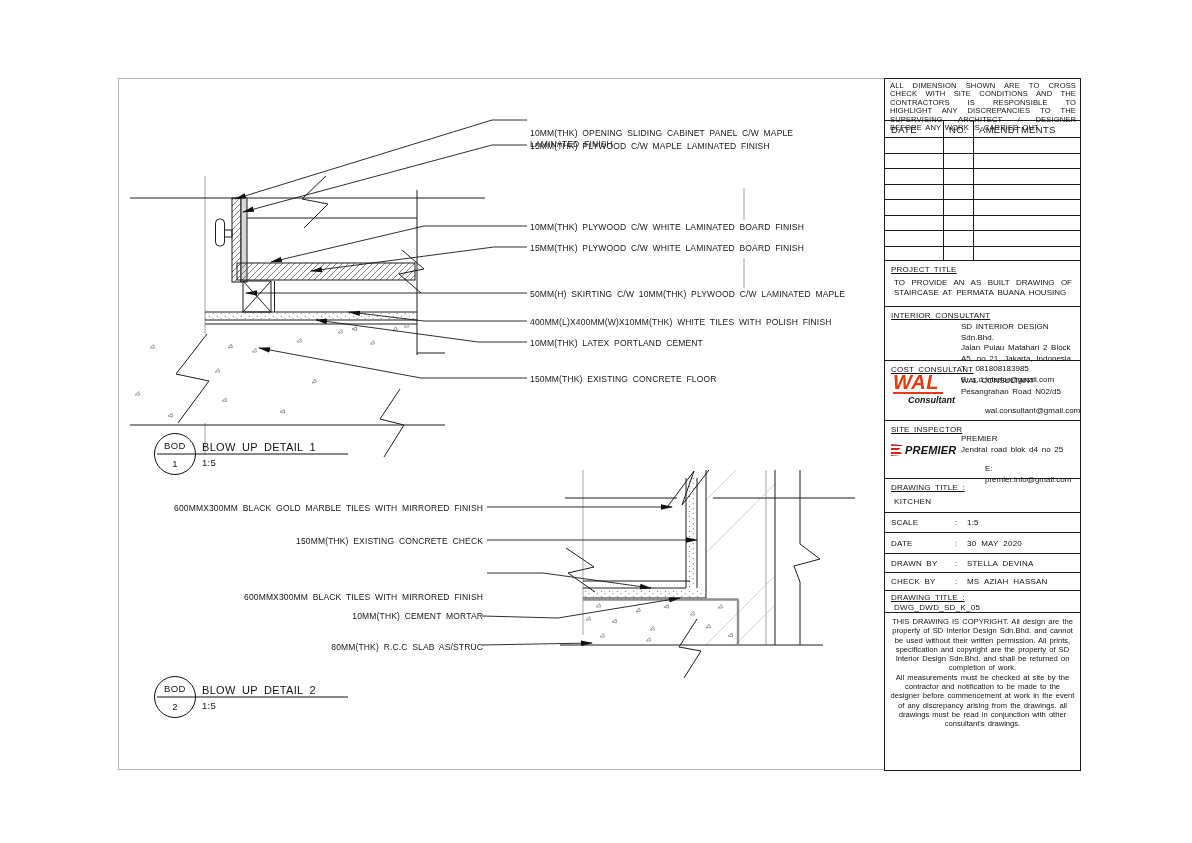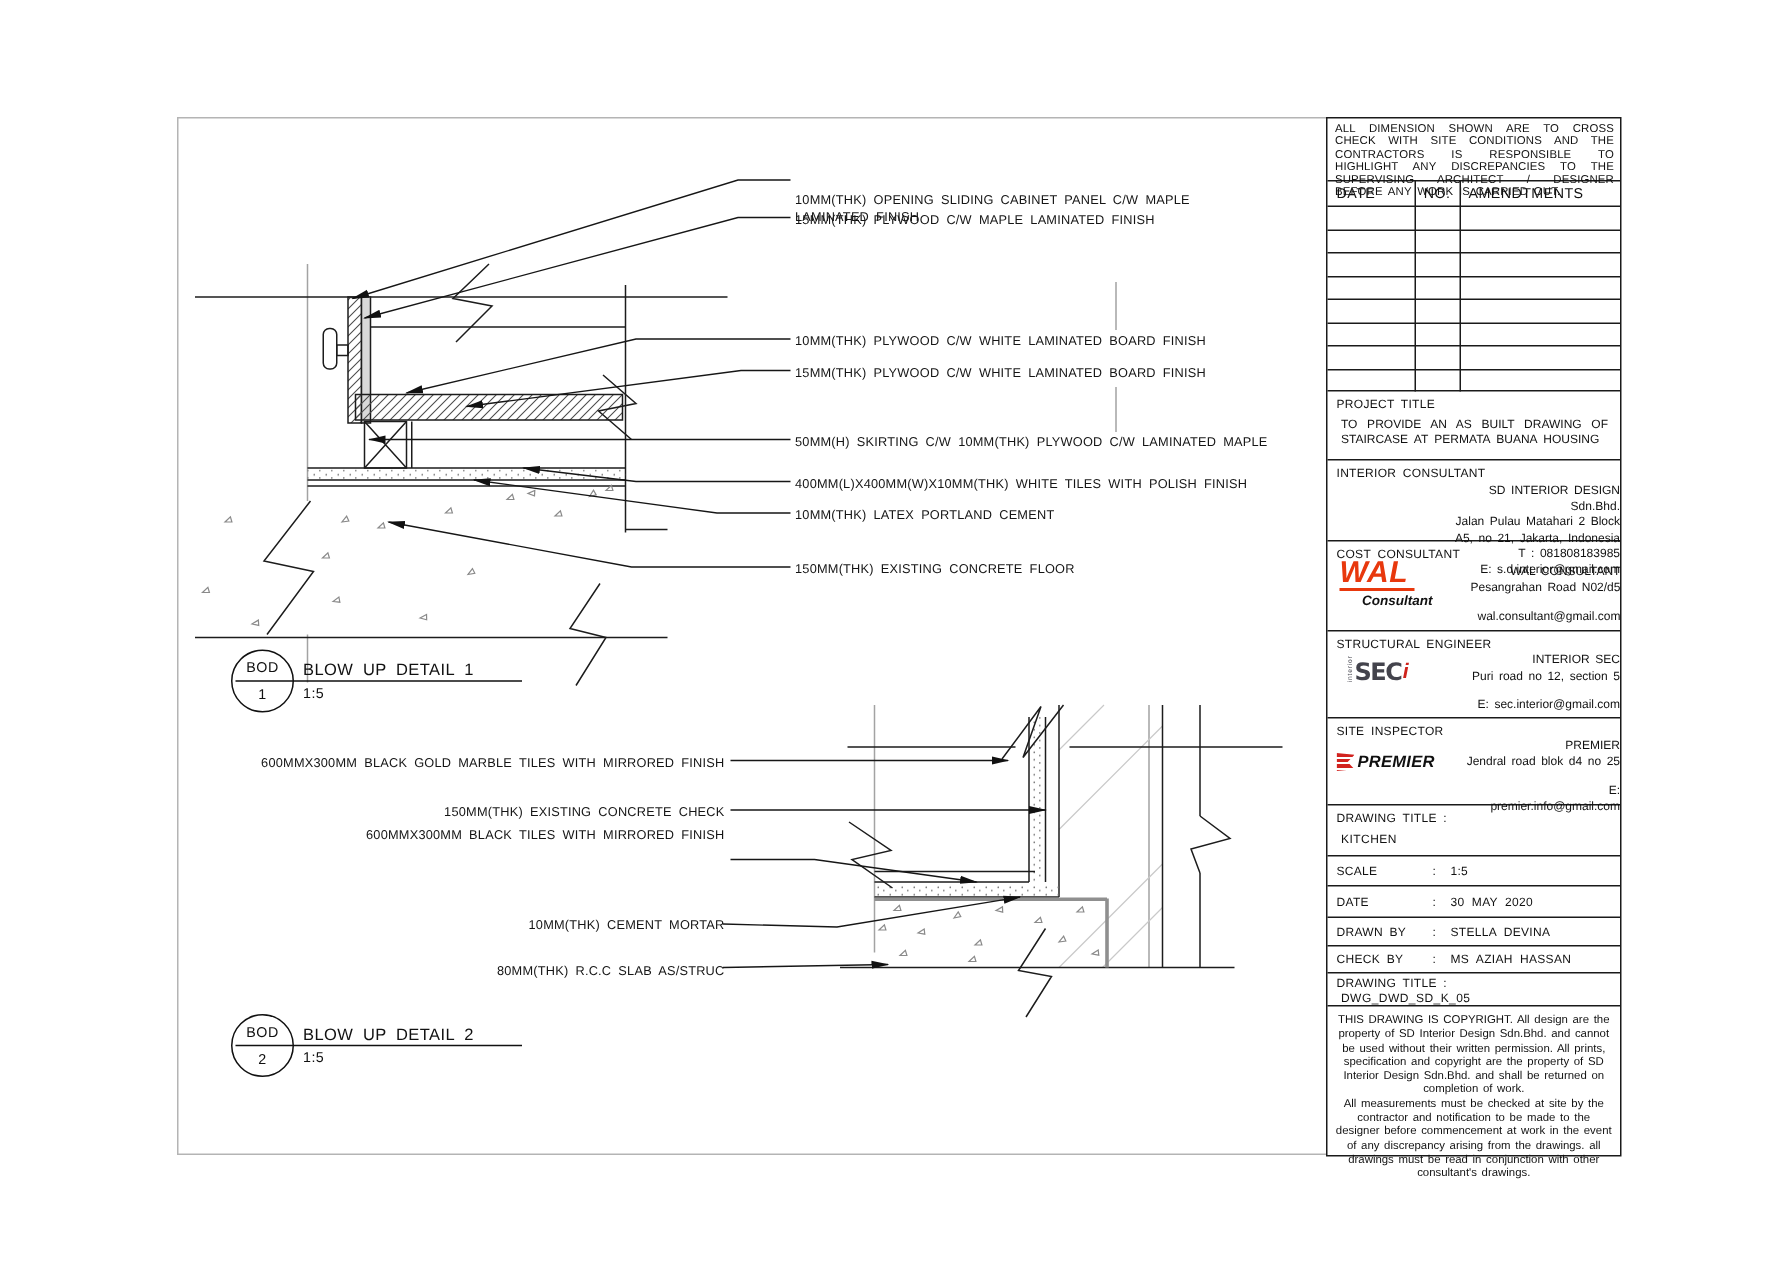--- a/index.html
+++ b/index.html
@@ -30,23 +30,23 @@
   .sec:last-child{border-bottom:none;flex:1;}
   .disclaimer{font-size:7.6px;line-height:8.4px;padding:3px 4px 0 5px;text-align:justify;word-spacing:1.6px;letter-spacing:.1px;}
   .amd-head{display:flex;height:17px;border-bottom:1px solid #1a1a1a;box-sizing:border-box;align-items:center;font-size:9.5px;letter-spacing:.3px;}
   .amd-c1{width:58px;padding-left:6px;box-sizing:border-box;}
   .amd-c2{width:30px;text-align:center;}
   .amd-c3{flex:1;padding-left:6px;}
   .amd-rows{position:relative;height:123px;display:flex;flex-direction:column;}
   .amd-row{flex:1;border-bottom:1px solid #1a1a1a;}
   .amd-row:last-child{border-bottom:none;}
   .amd-v{position:absolute;top:-18px;bottom:0;width:1px;background:#1a1a1a;}
-  .slabel{font-size:8px;letter-spacing:.2px;word-spacing:2px;padding:4px 0 0 6px;}
+  .slabel{font-size:8px;letter-spacing:.2px;word-spacing:2px;padding:4px 0 0 6px;text-decoration:underline;}
   .ptext{font-size:8px;line-height:10px;word-spacing:2px;padding:4px 8px 0 9px;text-align:justify;}
-  .addr{position:absolute;left:76px;font-size:8px;line-height:10.5px;word-spacing:1.5px;text-align:right;}
+  .addr{position:absolute;left:76px;font-size:8px;line-height:10.5px;word-spacing:1.5px;}
   .addr .gap{margin-top:9px;margin-left:24px;}
   .kitchen{font-size:8px;padding:5px 0 0 9px;letter-spacing:.3px;}
   .trow{display:flex;align-items:center;height:100%;font-size:8px;letter-spacing:.2px;word-spacing:2px;}
   .trow .tl{width:70px;padding-left:6px;box-sizing:border-box;}
   .trow .ts{width:12px;}
   .trow .tv{flex:1;word-spacing:2.5px;}
   .copy{font-size:7.6px;line-height:9.3px;padding:4px 5px 0 5px;word-spacing:1px;}
   .copy div{margin-bottom:0px;text-align:center;}
   
   .wal{position:absolute;left:8px;top:13px;width:62px;}
@@ -191,21 +191,21 @@
 <div class="callout" style="left:530px;top:141px">15MM(THK) PLYWOOD C/W MAPLE LAMINATED FINISH</div>
 <div class="callout" style="left:530px;top:222px">10MM(THK) PLYWOOD C/W WHITE LAMINATED BOARD FINISH</div>
 <div class="callout" style="left:530px;top:243px">15MM(THK) PLYWOOD C/W WHITE LAMINATED BOARD FINISH</div>
 <div class="callout" style="left:530px;top:289px">50MM(H) SKIRTING C/W 10MM(THK) PLYWOOD C/W LAMINATED MAPLE</div>
 <div class="callout" style="left:530px;top:317px">400MM(L)X400MM(W)X10MM(THK) WHITE TILES WITH POLISH FINISH</div>
 <div class="callout" style="left:530px;top:338px">10MM(THK) LATEX PORTLAND CEMENT</div>
 <div class="callout" style="left:530px;top:374px">150MM(THK) EXISTING CONCRETE FLOOR</div>
 
 <div class="callout r" style="left:173px;top:503px">600MMX300MM BLACK GOLD MARBLE TILES WITH MIRRORED FINISH</div>
 <div class="callout r" style="left:173px;top:536px">150MM(THK) EXISTING CONCRETE CHECK</div>
-<div class="callout r" style="left:173px;top:551px">600MMX300MM BLACK TILES WITH MIRRORED FINISH</div>
+<div class="callout r" style="left:173px;top:592px">600MMX300MM BLACK TILES WITH MIRRORED FINISH</div>
 <div class="callout r" style="left:173px;top:611px">10MM(THK) CEMENT MORTAR</div>
 <div class="callout r" style="left:173px;top:642px">80MM(THK) R.C.C SLAB AS/STRUC</div>
 
 <div class="bubble" style="left:154px;top:433px"></div>
 <div class="bub-txt" style="left:154px;top:440px">BOD</div>
 <div class="bub-txt" style="left:154px;top:458px">1</div>
 <div class="det-title" style="left:202px;top:441px">BLOW UP DETAIL 1</div>
 <div class="det-scale" style="left:202px;top:457px">1:5</div>
 
 <div class="bubble" style="left:154px;top:676px"></div>
@@ -262,33 +262,20 @@
       <div class="w1">WAL</div>
       <div class="w2">Consultant</div>
     </div>
     <div class="addr" style="top:15px">
       <div>WAL CONSULTANT</div>
       <div>Pesangrahan Road N02/d5</div>
       <div class="gap">wal.consultant@gmail.com</div>
     </div>
   </div>
 
-  <div class="sec" style="height:58px">
-    <div class="slabel">STRUCTURAL ENGINEER</div>
-    <div class="seclogo">
-      <span class="sv">interior</span>
-      <span class="st">SEC</span>
-      <span class="si">i</span>
-    </div>
-    <div class="addr" style="top:14px">
-      <div>INTERIOR SEC</div>
-      <div>Puri road no 12, section 5</div>
-      <div class="gap">E: sec.interior@gmail.com</div>
-    </div>
-  </div>
 
   <div class="sec" style="height:58px">
     <div class="slabel">SITE INSPECTOR</div>
     <div class="premlogo">
       <span class="prem-ic"></span>
       <span class="prem-tx">PREMIER</span>
     </div>
     <div class="addr" style="top:13px">
       <div>PREMIER</div>
       <div>Jendral road blok d4 no 25</div>

